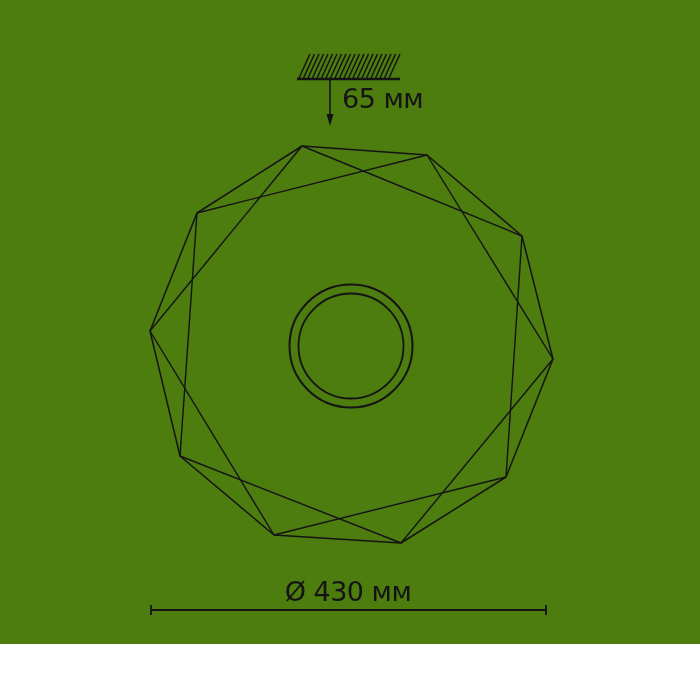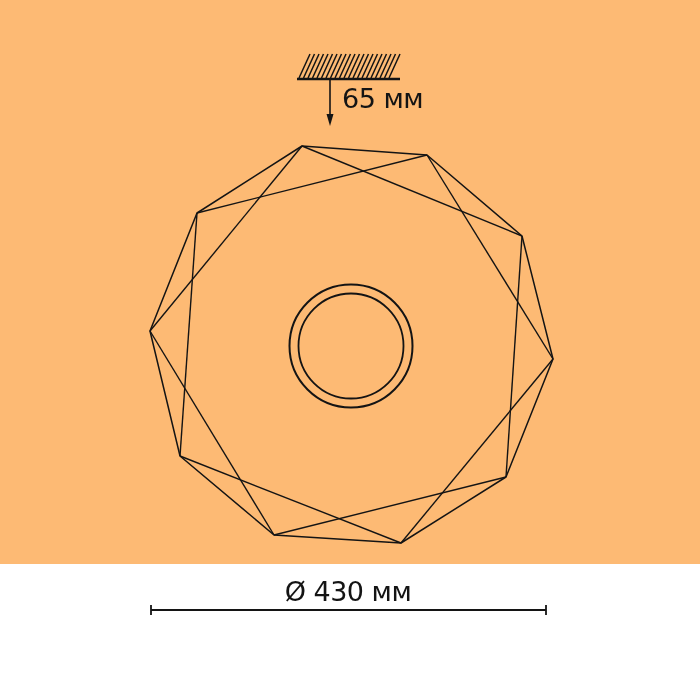--- a/index.html
+++ b/index.html
@@ -6,22 +6,22 @@
     margin: 0;
     padding: 0;
     width: 700px;
     height: 700px;
     background: #ffffff;
     overflow: hidden;
   }
   .canvas {
     position: relative;
     width: 700px;
-    height: 564px;
-    background: #fdba74;
+    height: 644px;
+    background: #4d7c0f;
   }
   svg { display: block; }
   .dim-text {
     font-family: "DejaVu Sans", "Liberation Sans", sans-serif;
     font-size: 27px;
     letter-spacing: -0.5px;
     fill: #141414;
   }
 </style>
 </head>

